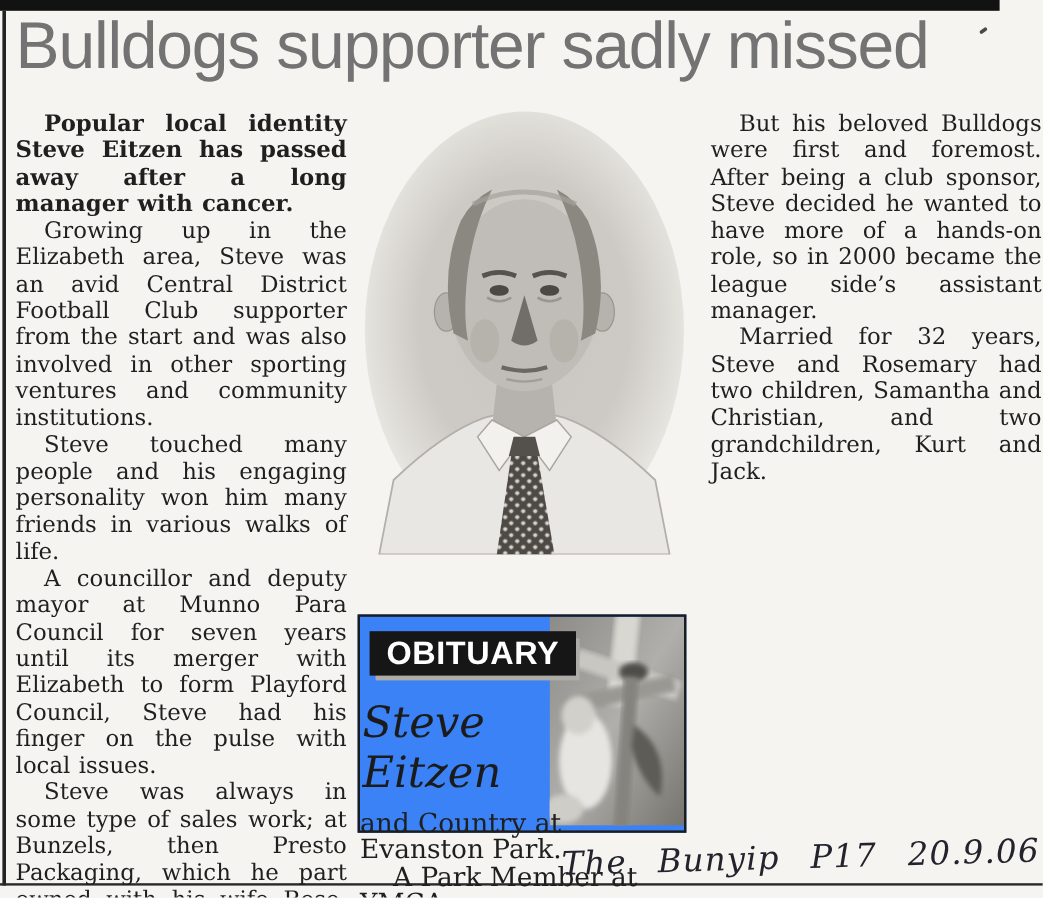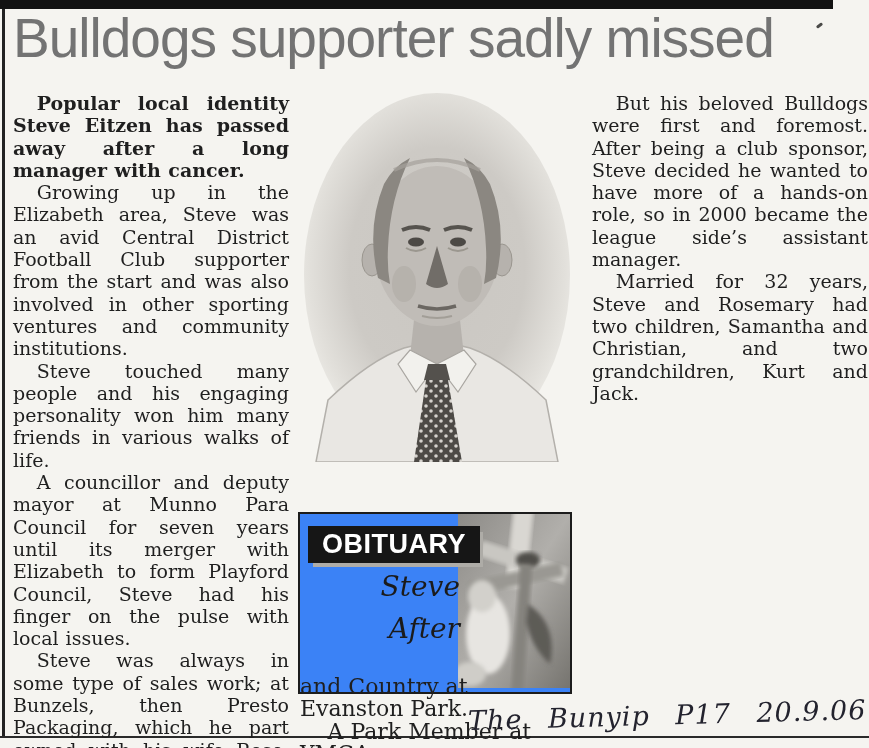--- a/index.html
+++ b/index.html
@@ -41,22 +41,22 @@
   }
   .flowers{position:absolute;right:0;top:0;width:112px;height:174px;}
   .obit-banner{
     position:absolute;left:8px;top:12px;width:172px;height:37px;
     background:#161616;color:#fff;
     font-family:"Liberation Sans", sans-serif;font-weight:bold;font-size:27px;
     letter-spacing:0.5px;text-align:center;line-height:37px;
     box-shadow:4px 5px 0 -1px #aeaca7;
   }
   .obit-name{
-    position:absolute;left:2px;top:52px;width:158px;text-align:right;
-    font-style:italic;font-size:28px;line-height:42px;color:#1b1b1b;
+    position:absolute;left:2px;top:68px;width:158px;text-align:left;
+    font-style:italic;font-size:36px;line-height:42px;color:#1b1b1b;
     font-family:"DejaVu Serif", serif;
   }
   .obit-years{
     position:absolute;left:2px;top:146px;width:158px;text-align:center;
     font-family:"Liberation Sans", sans-serif;font-size:20px;color:#2a2a2a;
     letter-spacing:0.5px;
   }
   .continuation{
     position:absolute;left:2px;top:588px;width:276px;
     font-size:22px;line-height:22.3px;
@@ -162,21 +162,21 @@
       <ellipse cx="70" cy="46" rx="12" ry="8" fill="#4f4d49" filter="url(#soft)"></ellipse>
       <rect x="58" y="50" width="12" height="130" fill="#85837e" filter="url(#soft)" transform="rotate(4 64 110)"></rect>
       <ellipse cx="30" cy="120" rx="22" ry="40" fill="#e7e5e1" filter="url(#soft)"></ellipse>
       <ellipse cx="24" cy="82" rx="14" ry="16" fill="#d2d0cb" filter="url(#soft)"></ellipse>
       <path d="M70 90 Q100 110 92 150 Q74 134 68 108 Z" fill="#5d5b57" filter="url(#soft)"></path>
       <ellipse cx="12" cy="160" rx="16" ry="12" fill="#cfcdc8" filter="url(#soft)"></ellipse>
     </svg>
     <div class="obit-banner">OBITUARY</div>
     <div class="obit-name">
       <div>Steve</div>
-      <div>After</div>
+      <div>Eitzen</div>
     </div>
   </div>
 
   <div class="continuation">
     <p>and Country at Evanston Park.</p>
     <p class="indented">A Park Member at YMCA,</p>
   </div>
 </div>
 
 <div class="col col3">

